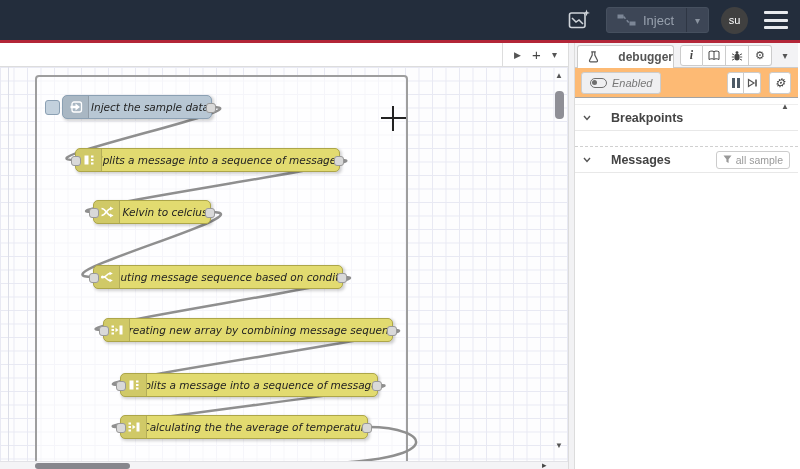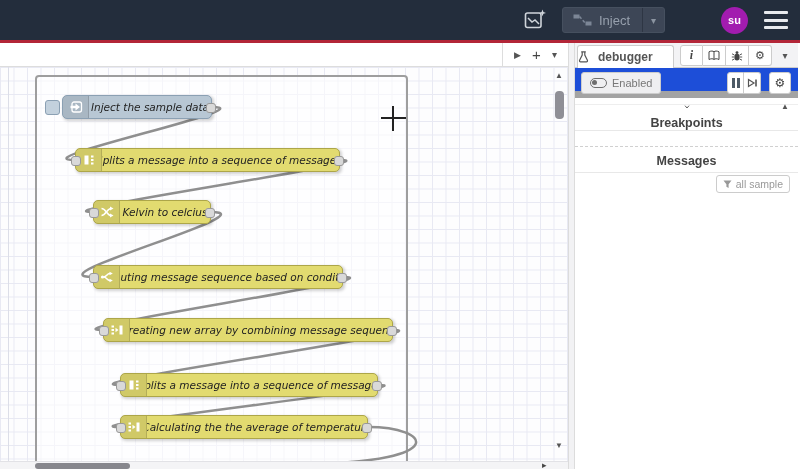--- a/index.html
+++ b/index.html
@@ -4,21 +4,21 @@
 <style>
   * { box-sizing: border-box; margin: 0; padding: 0; }
   html,body { width:800px; height:469px; overflow:hidden; font-family:"Liberation Sans", sans-serif; background:#fff; }
 
   
   .header { height:40px; background:#232d3c; display:flex; align-items:center; justify-content:flex-end; padding-right:12px; gap:12px; }
   .assist-btn { width:30px; height:30px; display:flex; align-items:center; justify-content:center; border-radius:4px; cursor:pointer; }
   .deploy-btn { height:26px; background:#3d4656; border:1px solid #46505f; border-radius:3px; display:flex; align-items:center; color:#97a0ad; font-size:13px; overflow:hidden; }
   .deploy-main { display:flex; align-items:center; gap:7px; padding:0 12px 0 10px; }
   .deploy-caret { width:22px; align-self:stretch; display:flex; align-items:center; justify-content:center; border-left:1px solid #2e3razor644; border-left:1px solid #2e3644; color:#8b94a1; font-size:10px; }
-  .avatar { width:27px; height:27px; border-radius:50%; background:#a21caf; color:#fff; font-size:11px; font-weight:bold; display:flex; align-items:center; justify-content:center;margin-left:44px; }
+  .avatar { width:27px; height:27px; border-radius:50%; background:#404040; color:#fff; font-size:11px; font-weight:normal; display:flex; align-items:center; justify-content:center; }
   .hamburger { width:24px; height:18px; display:flex; flex-direction:column; justify-content:space-between; cursor:pointer; margin-left:4px; }
   .hamburger span { display:block; height:3px; background:#e8eaee; border-radius:1px; }
   .red-line { height:3px; background:#b32638; }
 
   
   .main { display:flex; height:426px; }
   .workspace { width:568px; display:flex; flex-direction:column; }
   .splitbar { width:7px; background:#f2f2f4; border-left:1px solid #dcdcdc; border-right:1px solid #dcdcdc; }
   .sidebar { width:223px; display:flex; flex-direction:column; background:#fff; }
 
@@ -54,43 +54,43 @@
   .vscroll-up   { position:absolute; left:552px; top:4px;  width:14px; text-align:center; font-size:8px; color:#555; }
   .vscroll-thumb{ position:absolute; left:555px; top:24px; width:9px; height:28px; background:#8f8f96; border-radius:4px; }
   .vscroll-down { position:absolute; left:552px; top:374px; width:14px; text-align:center; font-size:8px; color:#555; }
 
   .canvas-footer { height:8px; background:#f4f4f6; border-top:1px solid #e2e2e6; position:relative; }
   .hscroll-thumb { position:absolute; left:35px; top:1px; width:95px; height:6px; background:#87878d; border-radius:3px; }
   .hscroll-right { position:absolute; left:542px; top:-2px; font-size:9px; color:#444; line-height:10px; }
 
   
   .sb-tabbar { height:25px; background:#f3f3f5; border-bottom:1px solid #ccc; position:relative; }
-  .sb-tab { position:absolute; left:2px; top:2px; width:97px; height:23px; background:#fff; border:1px solid #ccc; border-bottom:none; border-radius:3px 3px 0 0; display:flex; align-items:center; justify-content:flex-start; gap:9px; font-size:12px; color:#555; font-weight:bold; cursor:pointer; }
+  .sb-tab { position:absolute; left:2px; top:2px; width:97px; height:23px; background:#fff; border:1px solid #ccc; border-bottom:none; border-radius:3px 3px 0 0; display:flex; align-items:center; justify-content:flex-end; gap:19px; font-size:12px; color:#555; font-weight:bold; cursor:pointer; }
   .sb-iconbtns { position:absolute; left:105px; top:2px; height:21px; display:flex; }
   .sb-iconbtn { width:23px; border:1px solid #ccc; border-left:none; background:#fff; display:flex; align-items:center; justify-content:center; font-size:11px; color:#444; cursor:pointer; }
   .sb-iconbtn:first-child { border-left:1px solid #ccc; border-radius:3px 0 0 3px; }
   .sb-iconbtn:last-child { border-radius:0 3px 3px 0; }
   .sb-info { font-family:"Liberation Serif", serif; font-weight:bold; font-style:italic; font-size:12px; }
   .sb-caret { position:absolute; left:202px; top:2px; width:16px; height:21px; display:flex; align-items:center; justify-content:center; color:#555; font-size:10px; cursor:pointer; }
 
-  .sb-toolbar { height:30px; background:#1d4ed8; border-bottom:7px solid #a3a3a3; position:relative; }
+  .sb-toolbar { height:30px; background:#fdba74; border-bottom:1px solid #a3a3a3; position:relative;font-style:italic; }
   .enabled-btn { position:absolute; left:6px; top:4px; height:22px; background:#efeff1; border:1px solid #ccc; border-radius:3px; display:flex; align-items:center; gap:5px; padding:0 8px; font-size:11px; color:#777; cursor:pointer; }
   .toggle-glyph { width:17px; height:10px; border:1.5px solid #6e6e6e; border-radius:5px; position:relative; }
   .toggle-glyph::after { content:""; position:absolute; left:1px; top:1px; width:5px; height:5px; background:#6e6e6e; border-radius:50%; }
   .dbg-btns { position:absolute; left:152px; top:4px; height:22px; display:flex; }
   .dbg-btn { width:17px; border:1px solid #ccc; border-left:none; background:#fff; display:flex; align-items:center; justify-content:center; cursor:pointer; }
   .dbg-btn:first-child { border-left:1px solid #ccc; border-radius:3px 0 0 3px; }
   .dbg-btn:last-child { border-radius:0 3px 3px 0; }
   .pause-glyph { display:flex; gap:2px; }
   .pause-glyph span { width:3px; height:10px; background:#4d5a66; }
   .gear-btn { position:absolute; left:194px; top:4px; width:22px; height:22px; border:1px solid #ccc; border-radius:3px; background:#fff; display:flex; align-items:center; justify-content:center; font-size:12px; color:#444; cursor:pointer; }
 
   .sb-content { flex:1; background:#fff; position:relative; }
   .sb-scrollup { position:absolute; right:9px; top:4px; font-size:8px; color:#555; }
-  .section-header { display:flex; align-items:center; gap:7px; height:27px; padding:0 8px; font-size:12.5px; font-weight:bold; color:#444; border-bottom:1px solid #e8e8e8;flex-direction:column; }
+  .section-header { display:flex; align-items:center; gap:20px; height:27px; padding:0 8px; font-size:12.5px; font-weight:bold; color:#444; border-bottom:1px solid #e8e8e8; }
   .section-header.first { margin-top:6px; border-top:1px solid #eee; }
   .section-gap { height:15px; }
   .section-header.dashedtop { border-top:1px dashed #d0d0d0; }
   .filter-btn { margin-left:auto; border:1px solid #ccc; border-radius:3px; background:#fff; padding:2px 6px; font-size:10.5px; font-weight:normal; color:#999; display:flex; align-items:center; gap:4px; cursor:pointer; }
 </style>
 </head>
 <body>
 
 <div class="header">
   <div class="assist-btn">

